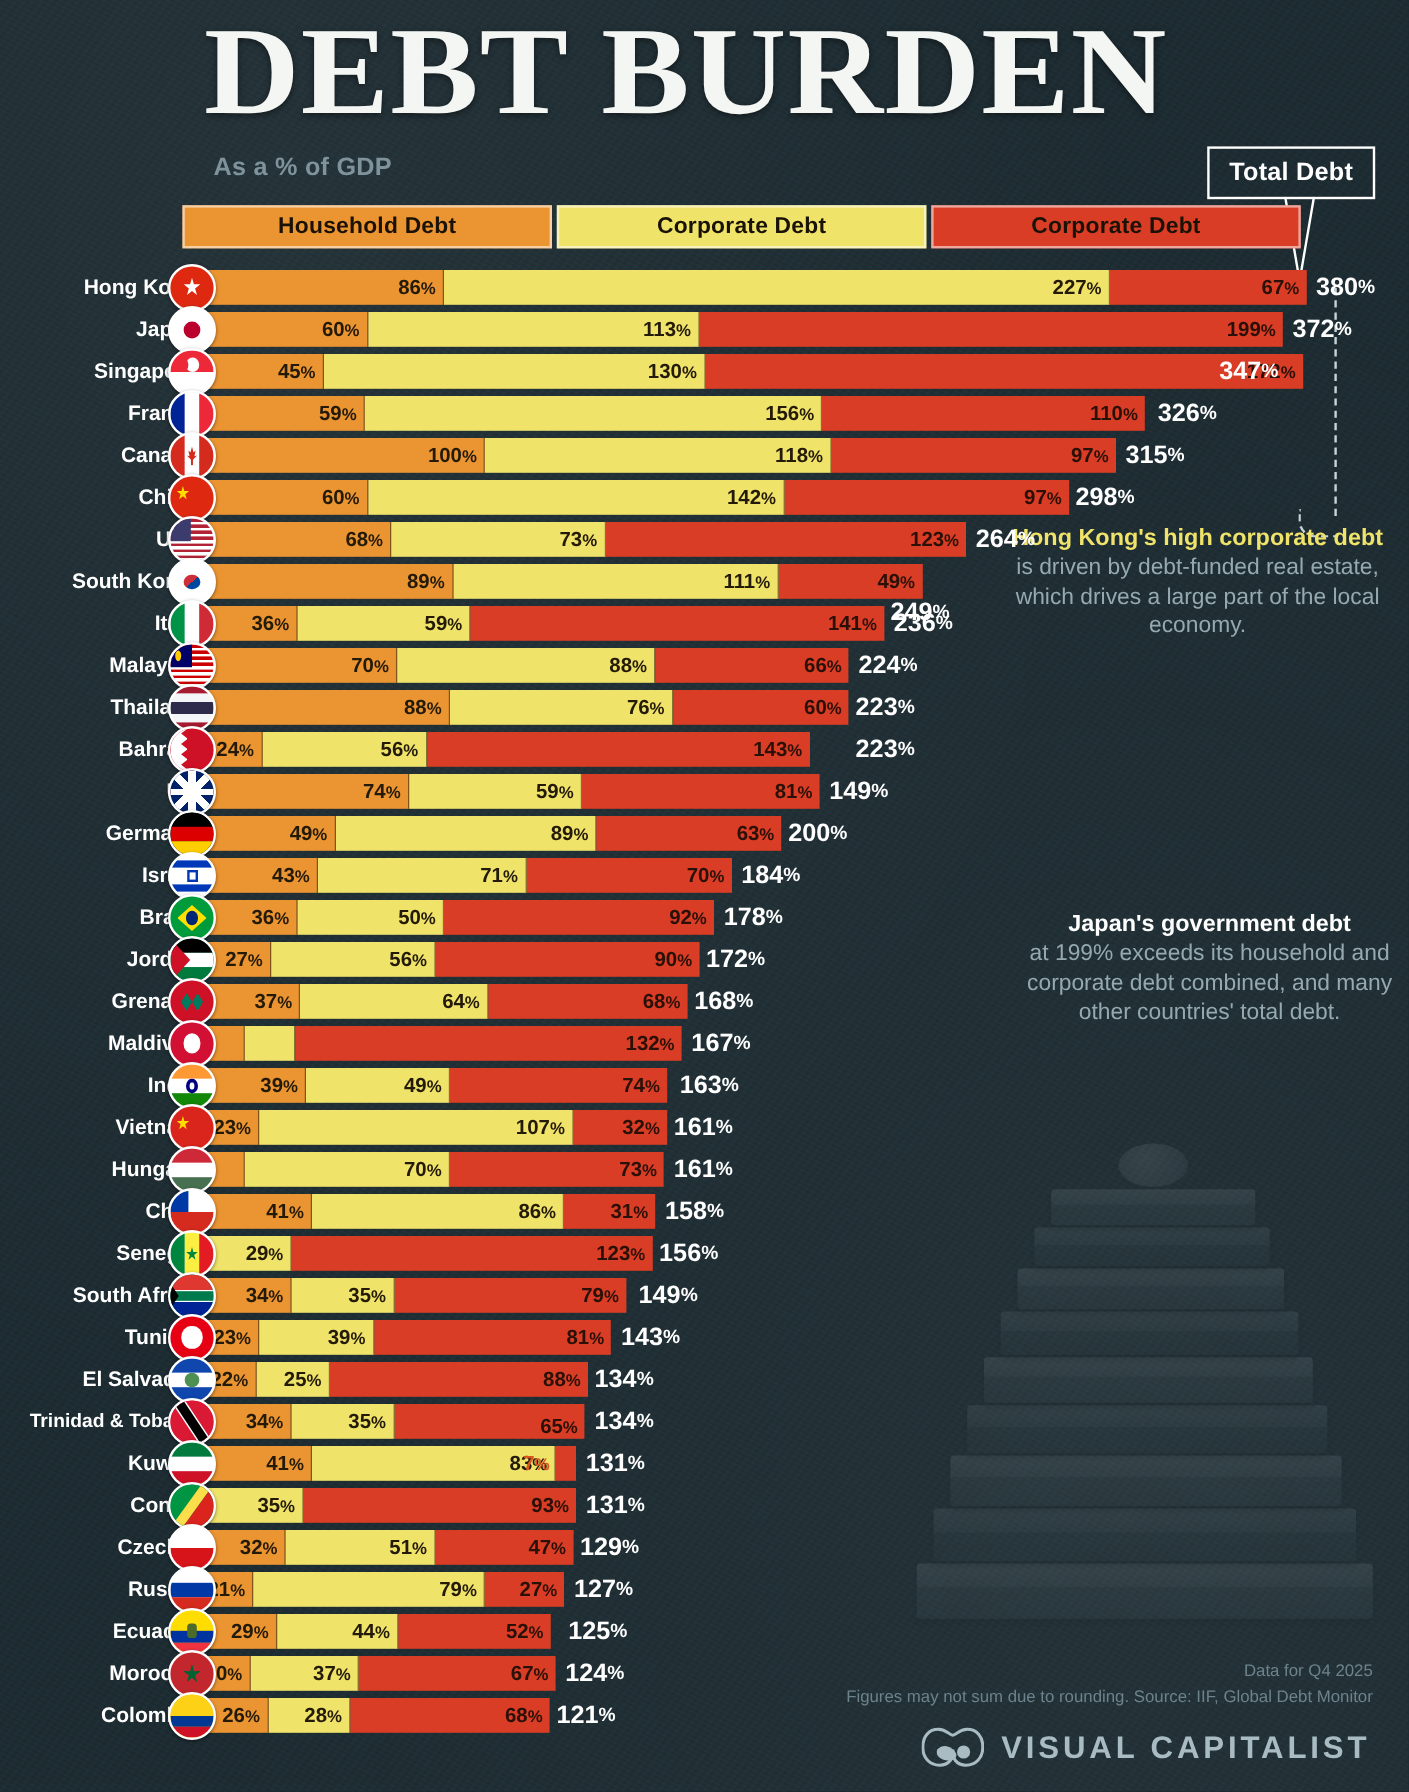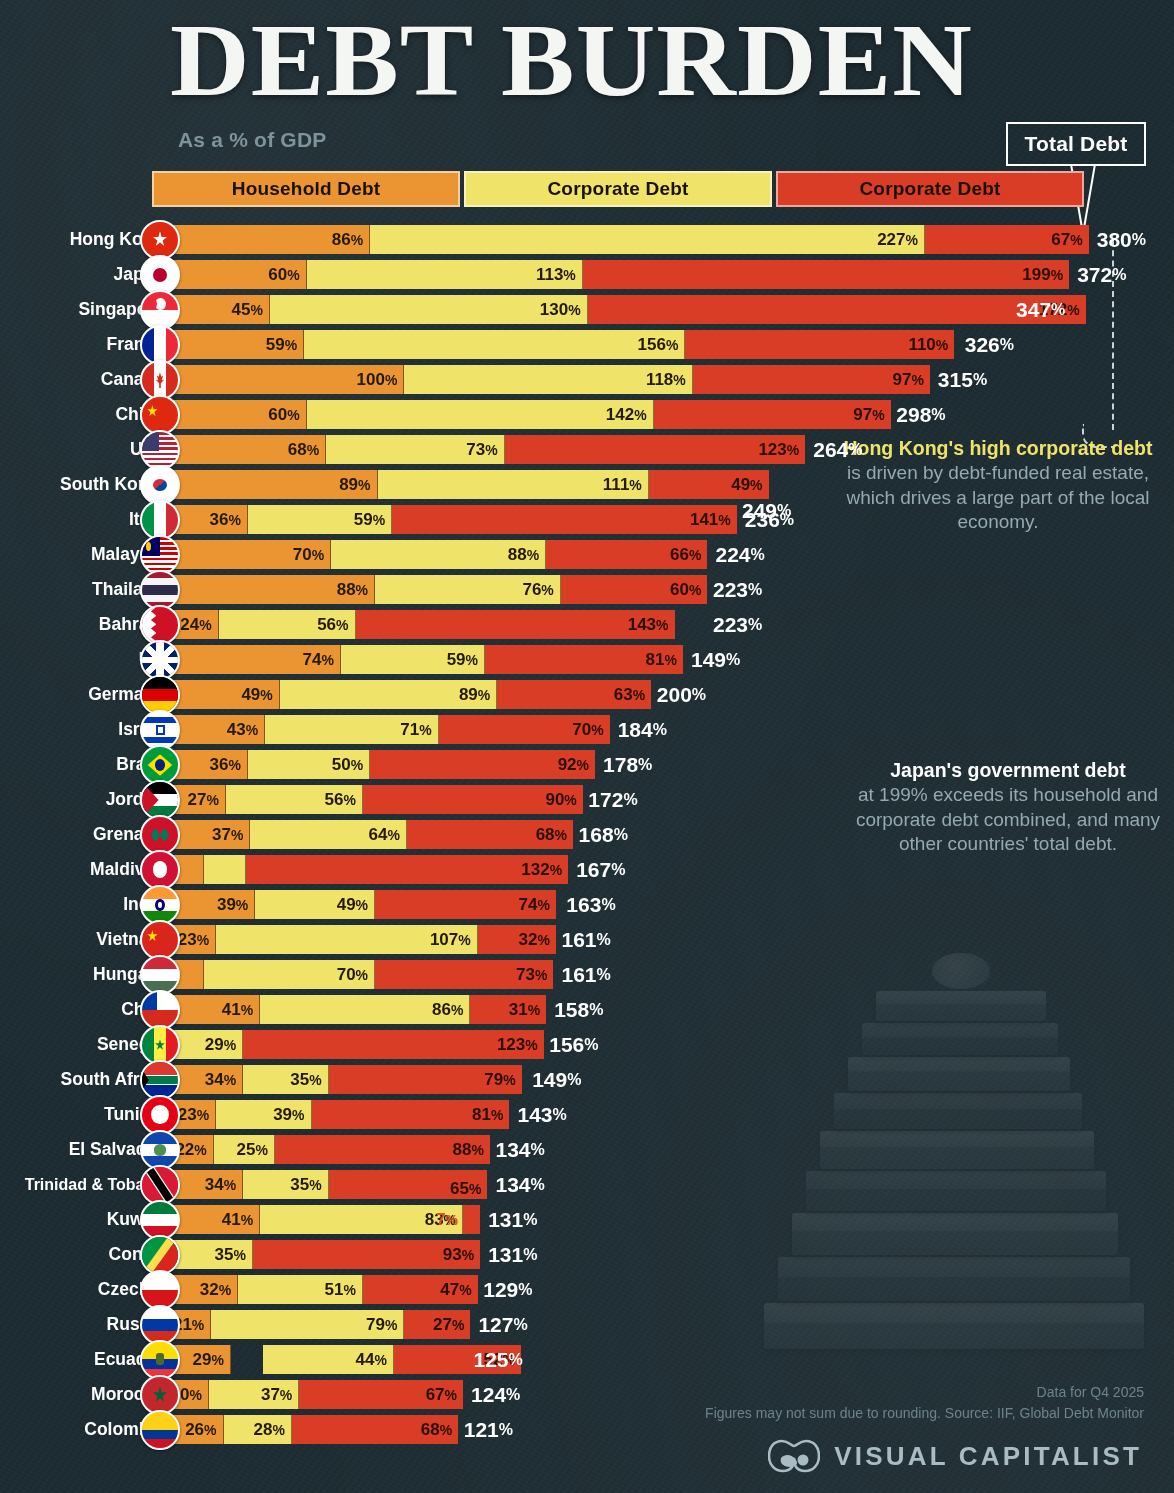--- a/index.html
+++ b/index.html
@@ -963,21 +963,21 @@
       <div class="flag" style="background: rgb(255, 221, 0);">
         <i style="left: 0px; top: 0px; width: 100%; height: 48%; background: rgb(255, 221, 0);"></i>
         <i style="left: 0px; top: 48%; width: 100%; height: 26%; background: rgb(0, 51, 160);"></i>
         <i style="left: 0px; top: 74%; width: 100%; height: 26%; background: rgb(239, 51, 64);"></i>
         <i style="left: 38%; top: 30%; width: 24%; height: 34%; background: rgb(76, 106, 42); border-radius: 3px;"></i>
       </div>
       <div class="bars">
         <div class="seg hh" style="width: 70.876px;">
           <span class="lbl"><span class="pct">29</span><span class="sym">%</span></span>
         </div>
-        <div class="seg co" style="width: 131px; padding-left: 6px; margin-left: 32px;">
+        <div class="seg co" style="width: 101px; padding-left: 6px;">
           <span class="lbl"><span class="pct">44</span><span class="sym">%</span></span>
         </div>
         <div class="seg gv" style="width: 127.088px;">
           <span class="lbl"><span class="pct">52</span><span class="sym">%</span></span>
         </div>
       </div>
       <div class="total" style="left: 473.5px;">
         <span>125</span>
         <span class="sym">%</span>
       </div>

